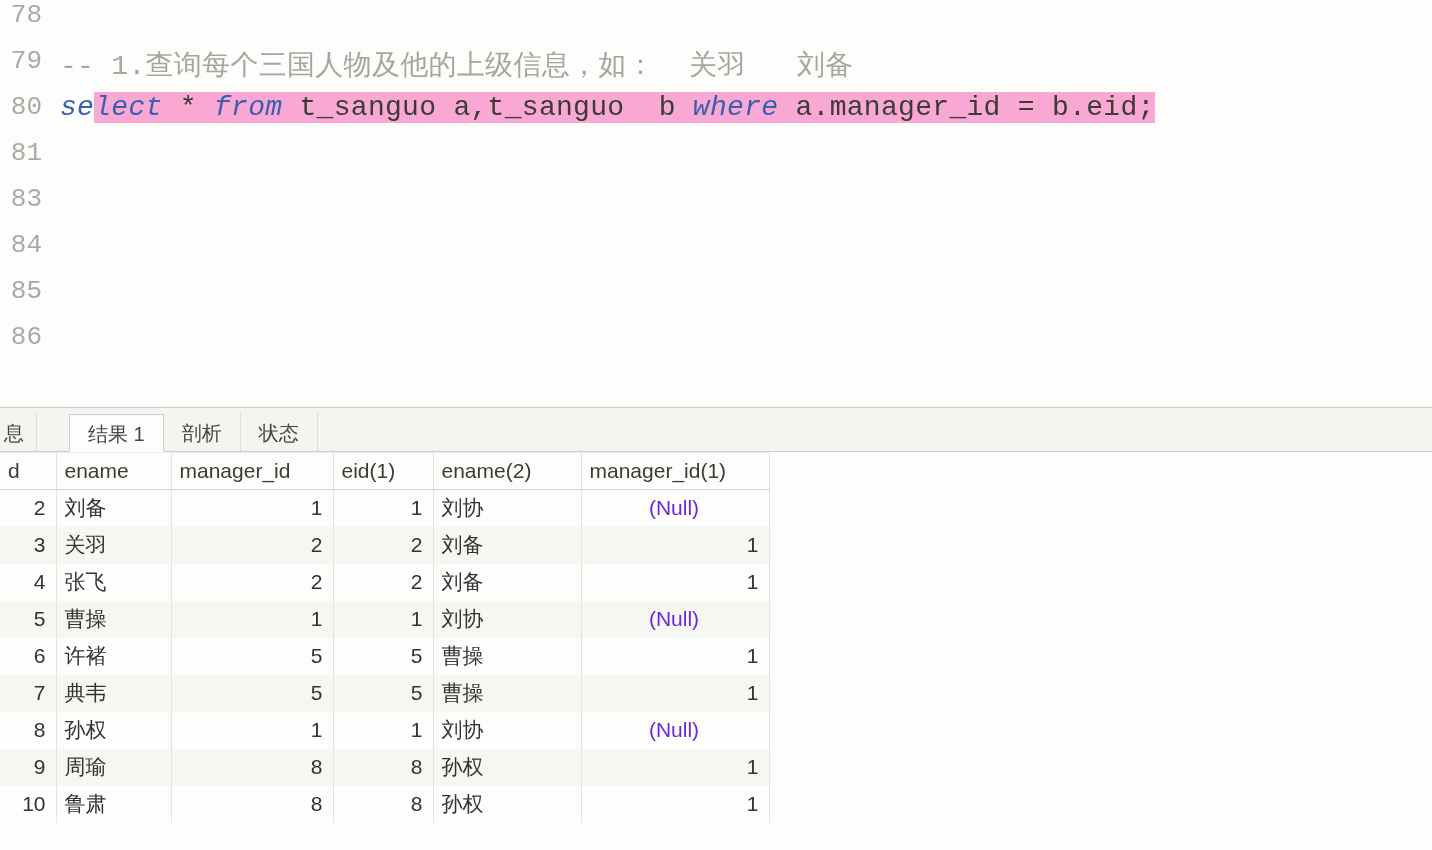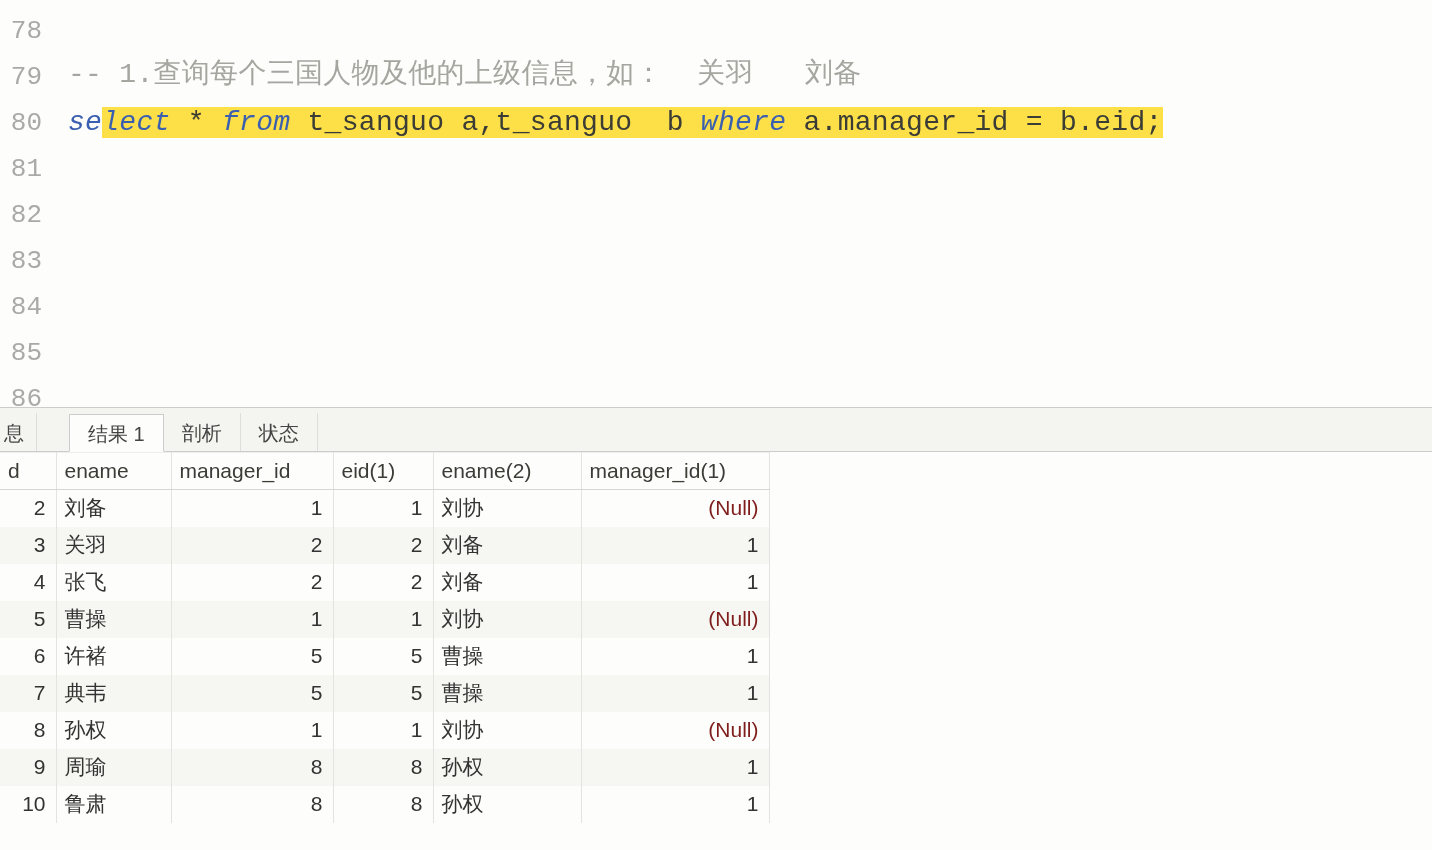--- a/index.html
+++ b/index.html
@@ -14,44 +14,43 @@
     }
     
     .editor {
       background: #fdfdfb;
       height: 408px;
       position: relative;
       border-bottom: 1px solid #ccc;
     }
     .editor-line {
       display: flex;
-      align-items: flex-end;
+      align-items: flex-start;
       height: 46px;
       font-family: Consolas, "Courier New", monospace;
       font-size: 28px;
-      gap: 8px;
     }
     .gutter {
       width: 60px;
       text-align: right;
       padding-right: 18px;
       color: #a9aaa6;
       font-size: 26px;
       flex-shrink: 0;
       font-family: Consolas, "Courier New", monospace;
     }
     .code {
       white-space: pre;
       letter-spacing: 0.3px;
     }
     .cm { color: #a5a6a0; }
     .kw { color: #3a5fb0; font-style: italic; }
     .id { color: #3b3c36; }
     .sel-wrap {
-      background: #fde047;
+      background: #f9a8d4;
       display: inline;
     }
     .unsel {
       background: #fdfdfb;
     }
     
     .tabs {
       display: flex;
       align-items: flex-end;
       height: 44px;
@@ -107,21 +106,21 @@
       border-bottom: 1px solid #d7d7d2;
       border-top: 1px solid #eee;
     }
     tbody tr:nth-child(even) td {
       background: #f6f6f2;
     }
     tbody tr:nth-child(odd) td {
       background: #fdfdfb;
     }
     td.num { text-align: right; padding-right: 10px; }
-    td.nullv { text-align: right; color: #7f1d1d; padding-right: 10px; }
+    td.nullv { text-align: center; color: #6d28d9; padding-right: 10px; }
     th.col-d   { width: 56px; }
     th.col-ename   { width: 115px; }
     th.col-mid     { width: 162px; }
     th.col-eid1    { width: 100px; }
     th.col-ename1  { width: 148px; }
     th.col-mid1    { width: 188px; }
     td.c0 { text-align: right; }
     td.c2 { text-align: right; }
     td.c3 { text-align: right; }
     td.c5 { text-align: right; }
@@ -139,24 +138,20 @@
     </div>
     <div class="editor-line">
       <div class="gutter">80</div>
       <div class="code"><span class="kw unsel">se</span><span class="sel-wrap"><span class="kw">lect</span><span class="id"> * </span><span class="kw">from</span><span class="id"> t_sanguo a,t_sanguo  b </span><span class="kw">where</span><span class="id"> a.manager_id = b.eid;</span></span></div>
     </div>
     <div class="editor-line">
       <div class="gutter">81</div>
       <div class="code"></div>
     </div>
     <div class="editor-line">
-      <div class="gutter">82</div>
-      <div class="code"></div>
-    </div>
-    <div class="editor-line">
       <div class="gutter">83</div>
       <div class="code"></div>
     </div>
     <div class="editor-line">
       <div class="gutter">84</div>
       <div class="code"></div>
     </div>
     <div class="editor-line">
       <div class="gutter">85</div>
       <div class="code"></div>

